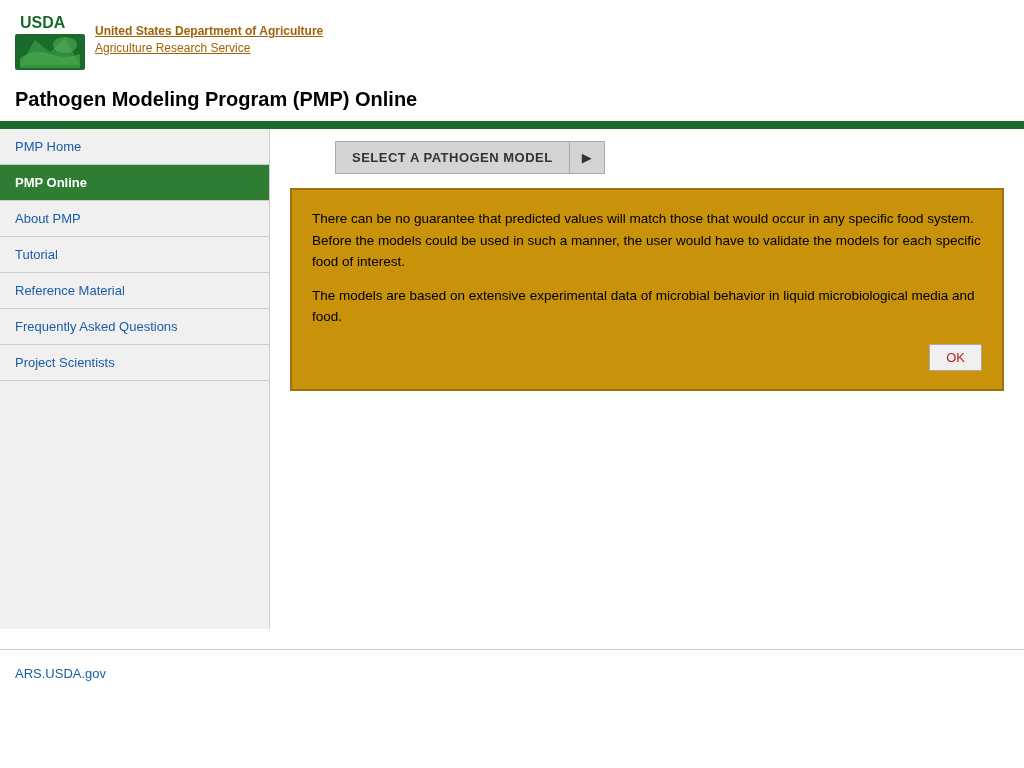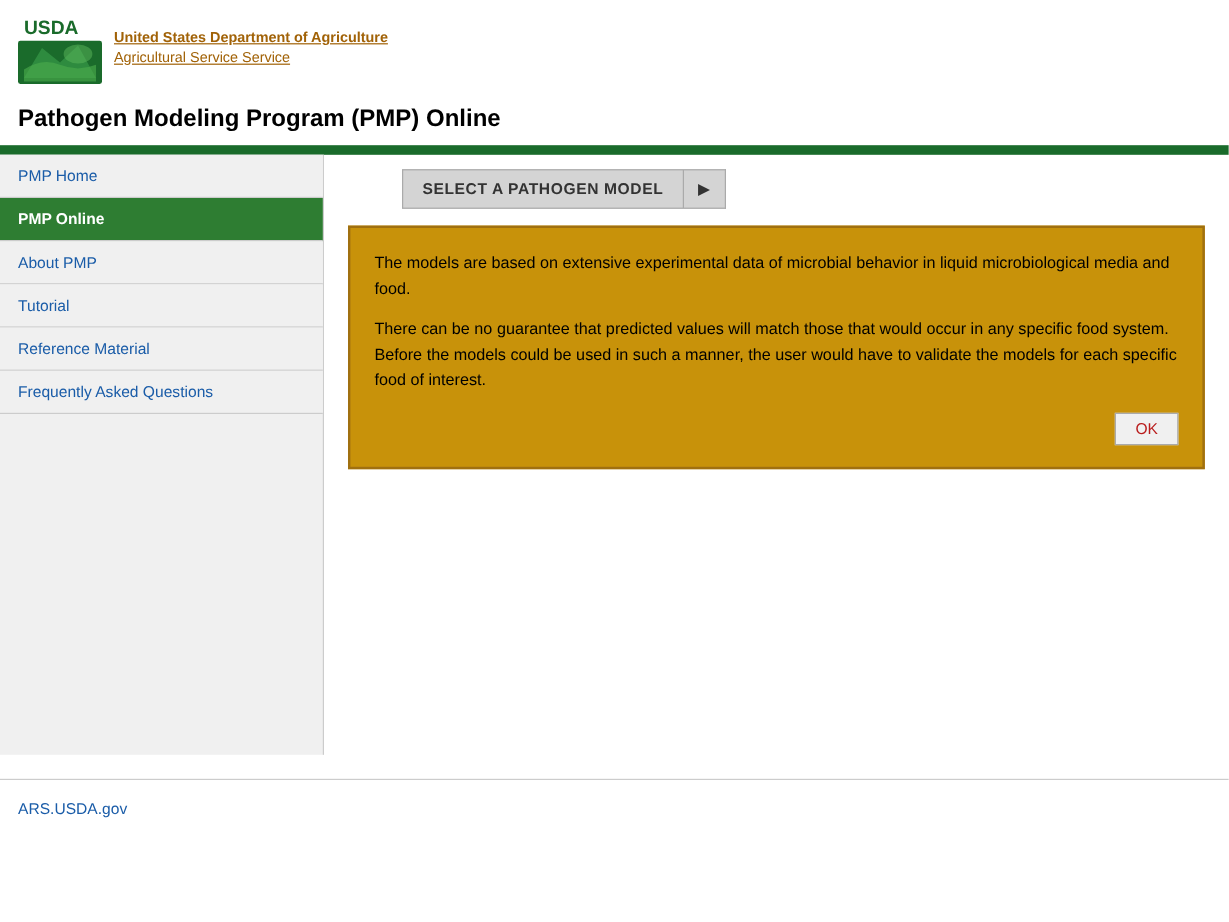--- a/index.html
+++ b/index.html
@@ -198,21 +198,21 @@
 
       <rect x="0" y="24" width="70" height="36" fill="#1a6b2b" rx="2"></rect>
 
       <polygon points="5,55 20,30 35,42 50,28 65,55" fill="#2e8b3f"></polygon>
 
       <ellipse cx="50" cy="35" rx="12" ry="8" fill="#5cb85c" opacity="0.5"></ellipse>
       <path d="M5,48 Q20,38 35,44 Q50,50 65,44 L65,58 L5,58 Z" fill="#4cae4c" opacity="0.6"></path>
     </svg>
     <div class="header-text">
       <div class="agency-name">United States Department of Agriculture</div>
-      <div>Agricultural Service Service</div>
+      <div>Agriculture Research Service</div>
     </div>
   </div>
 </div>
 
 <div class="page-title">Pathogen Modeling Program (PMP) Online</div>
 
 <div class="green-banner"></div>
 
 <div class="main-layout">
 
@@ -227,34 +227,37 @@
       <span>About PMP</span>
     </div>
     <div class="sidebar-item">
       <span>Tutorial</span>
     </div>
     <div class="sidebar-item">
       <span>Reference Material</span>
     </div>
     <div class="sidebar-item">
       <span>Frequently Asked Questions</span>
+    </div>
+    <div class="sidebar-item">
+      <span>Project Scientists</span>
     </div>
   </nav>
 
   <div class="content">
 
 
     <div class="pathogen-select-btn">
       <span class="pathogen-select-label">SELECT A PATHOGEN MODEL</span>
       <span class="pathogen-select-arrow">▶</span>
     </div>
 
     <div class="notice-box">
+      <p>There can be no guarantee that predicted values will match those that would occur in any specific food system. Before the models could be used in such a manner, the user would have to validate the models for each specific food of interest.</p>
       <p>The models are based on extensive experimental data of microbial behavior in liquid microbiological media and food.</p>
-      <p>There can be no guarantee that predicted values will match those that would occur in any specific food system. Before the models could be used in such a manner, the user would have to validate the models for each specific food of interest.</p>
       <div class="ok-btn-container">
         <button class="ok-btn">OK</button>
       </div>
     </div>
 
   </div>
 </div>
 
 <div class="footer">
   <a href="#">ARS.USDA.gov</a>

